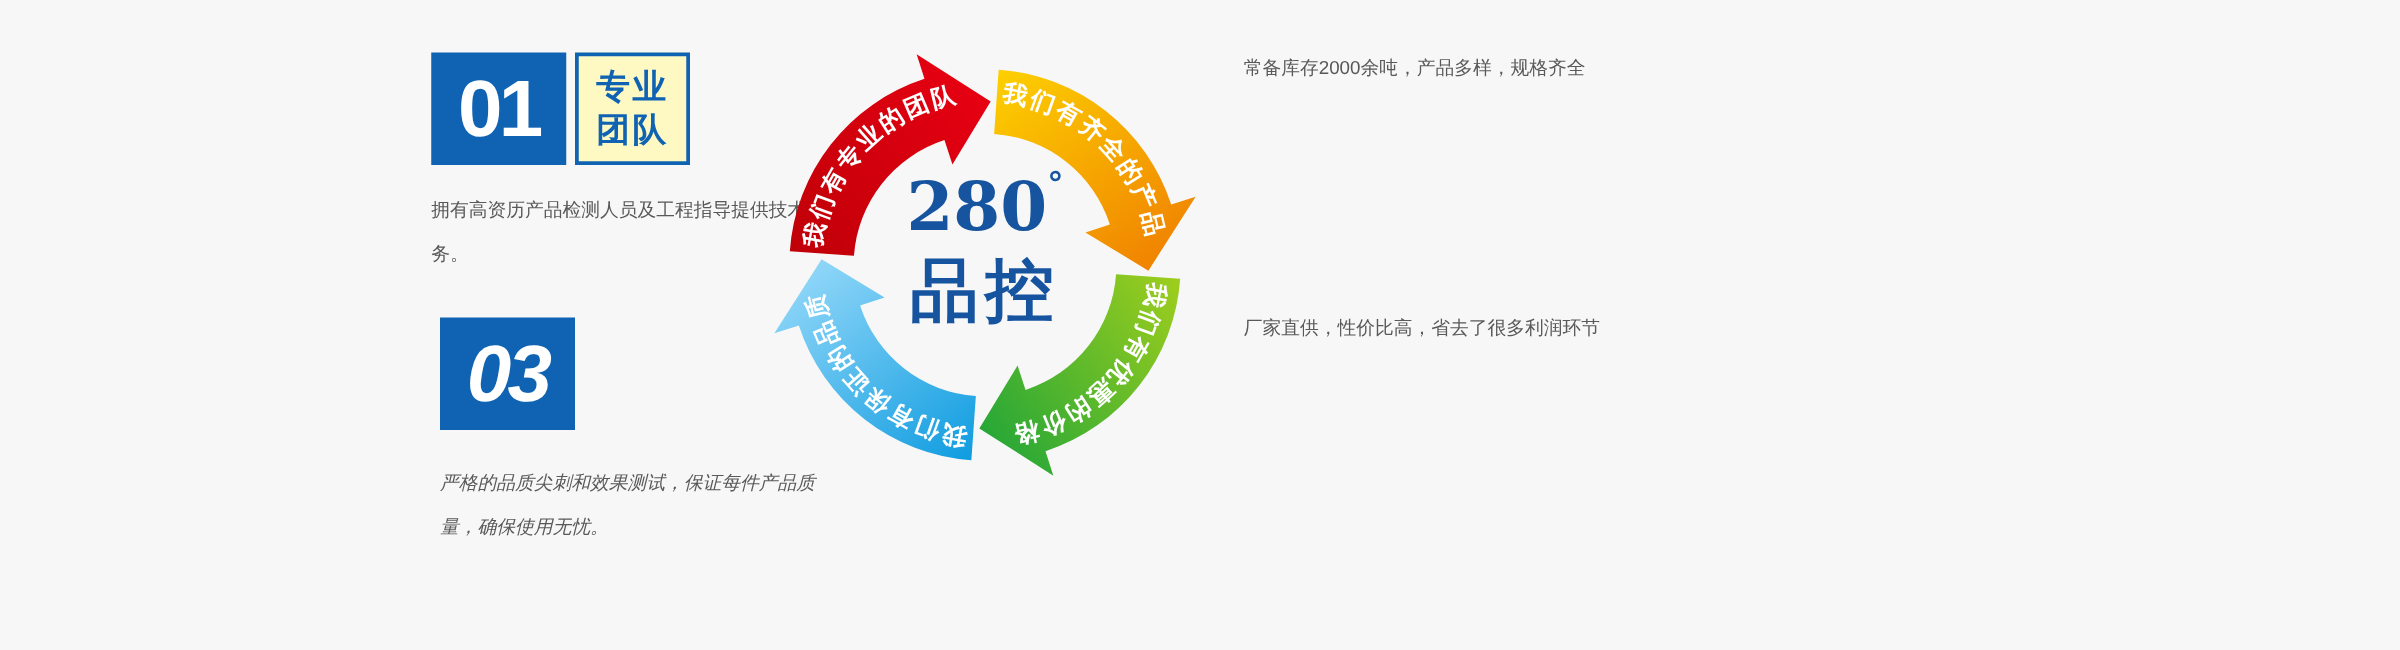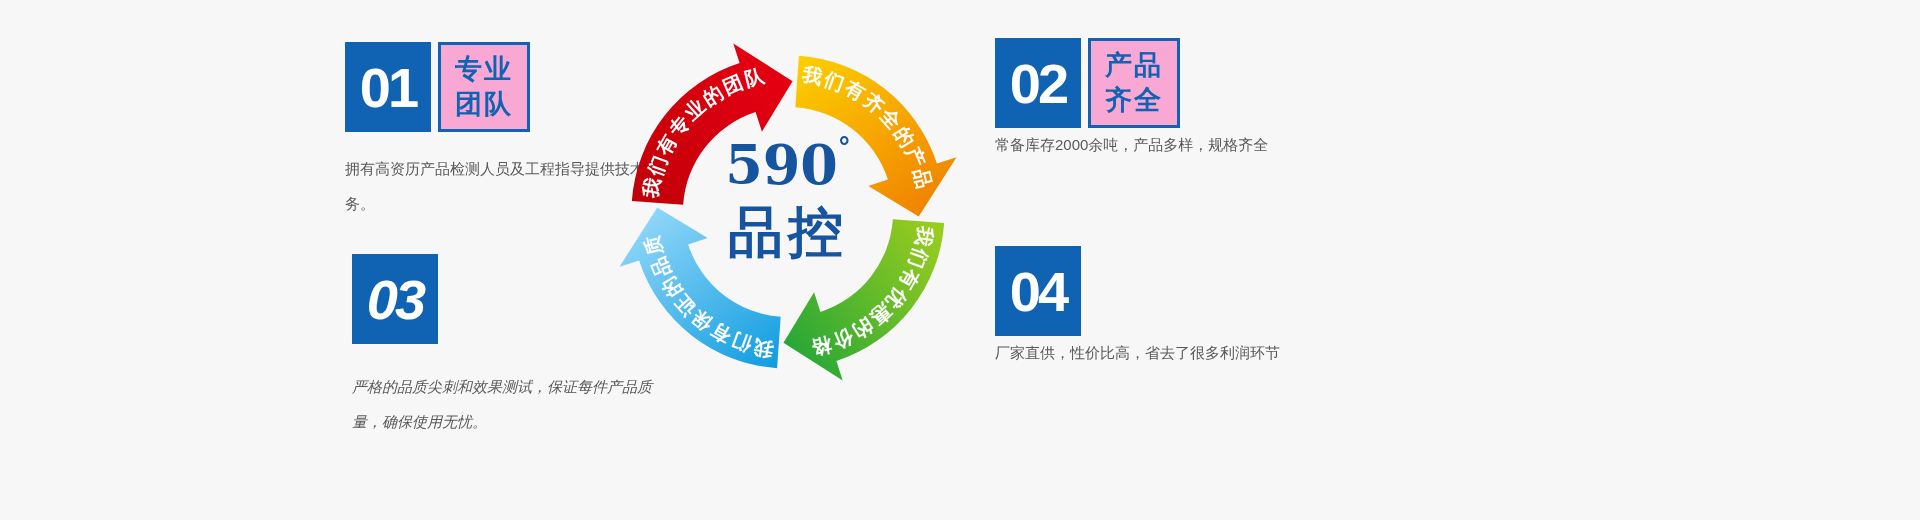--- a/index.html
+++ b/index.html
@@ -14,27 +14,27 @@
     background:var(--background,#f7f7f7);
     overflow:hidden;
   }
 
   
   .feature { position:absolute; }
   .badge { display:flex; align-items:stretch; gap:7px; }
   .num {
     background:var(--accent-blue,#1063b2);
     color:#fff;
-    width:86px; height:90px;
-    font-size:56px; font-weight:bold; letter-spacing:-3px;
+    width:108px; height:90px;
+    font-size:64px; font-weight:bold; letter-spacing:-3px;
     display:flex; align-items:center; justify-content:center;
   }
   .title {
     border:3px solid var(--accent-blue,#1063b2);
-    background:#f9a8d4;
+    background:#fef9c3;
     color:var(--accent-blue,#1063b2);
     height:90px;
     padding:0 14px;
     font-size:27px; font-weight:bold; line-height:1.3;
     display:flex; flex-direction:column; justify-content:center;
     letter-spacing:2px;
   }
   .desc {
     color:var(--desc-text,#595959);
     font-size:15px; line-height:2.3;
@@ -82,40 +82,32 @@
       <div class="num">01</div>
       <div class="title">
         <span>专业</span>
         <span>团队</span>
       </div>
     </div>
     <p class="desc">拥有高资历产品检测人员及工程指导提供技术服务。</p>
   </section>
 
   <section class="feature f2">
-    <div class="badge">
-      <div class="num">02</div>
-      <div class="title">
-        <span>产品</span>
-        <span>齐全</span>
-      </div>
-    </div>
     <p class="desc">常备库存2000余吨，产品多样，规格齐全</p>
   </section>
 
   <section class="feature f3">
     <div class="badge">
       <div class="num">03</div>
     </div>
     <p class="desc">严格的品质尖刺和效果测试，保证每件产品质量，确保使用无忧。</p>
   </section>
 
   <section class="feature f4">
     <div class="badge">
-      <div class="num">04</div>
     </div>
     <p class="desc">厂家直供，性价比高，省去了很多利润环节</p>
   </section>
 
   <div class="diagram">
     <svg viewBox="0 0 400 400" xmlns="http://www.w3.org/2000/svg" xmlns:xlink="http://www.w3.org/1999/xlink">
       <defs>
 
         <path id="seg" d="M48.4 189.4 A152 152 0 0 1 153.0 55.4 L146.9 36.4 L204.4 73.1 L174.7 122.0 L168.5 103.0 A102 102 0 0 0 98.2 192.9 Z"></path>
 
@@ -154,18 +146,18 @@
       </text>
       <text class="arcText">
         <textPath href="#tp2" xlink:href="#tp2" startOffset="50%">我们有优惠的价格</textPath>
       </text>
       <text class="arcText">
         <textPath href="#tp3" xlink:href="#tp3" startOffset="50%">我们有保证的品质</textPath>
       </text>
     </svg>
 
     <div class="center">
-      <div class="c360"><span>590</span><sup>°</sup></div>
+      <div class="c360"><span>280</span><sup>°</sup></div>
       <div class="ckz">品控</div>
     </div>
   </div>
 
 </div>
 
 </body></html>

